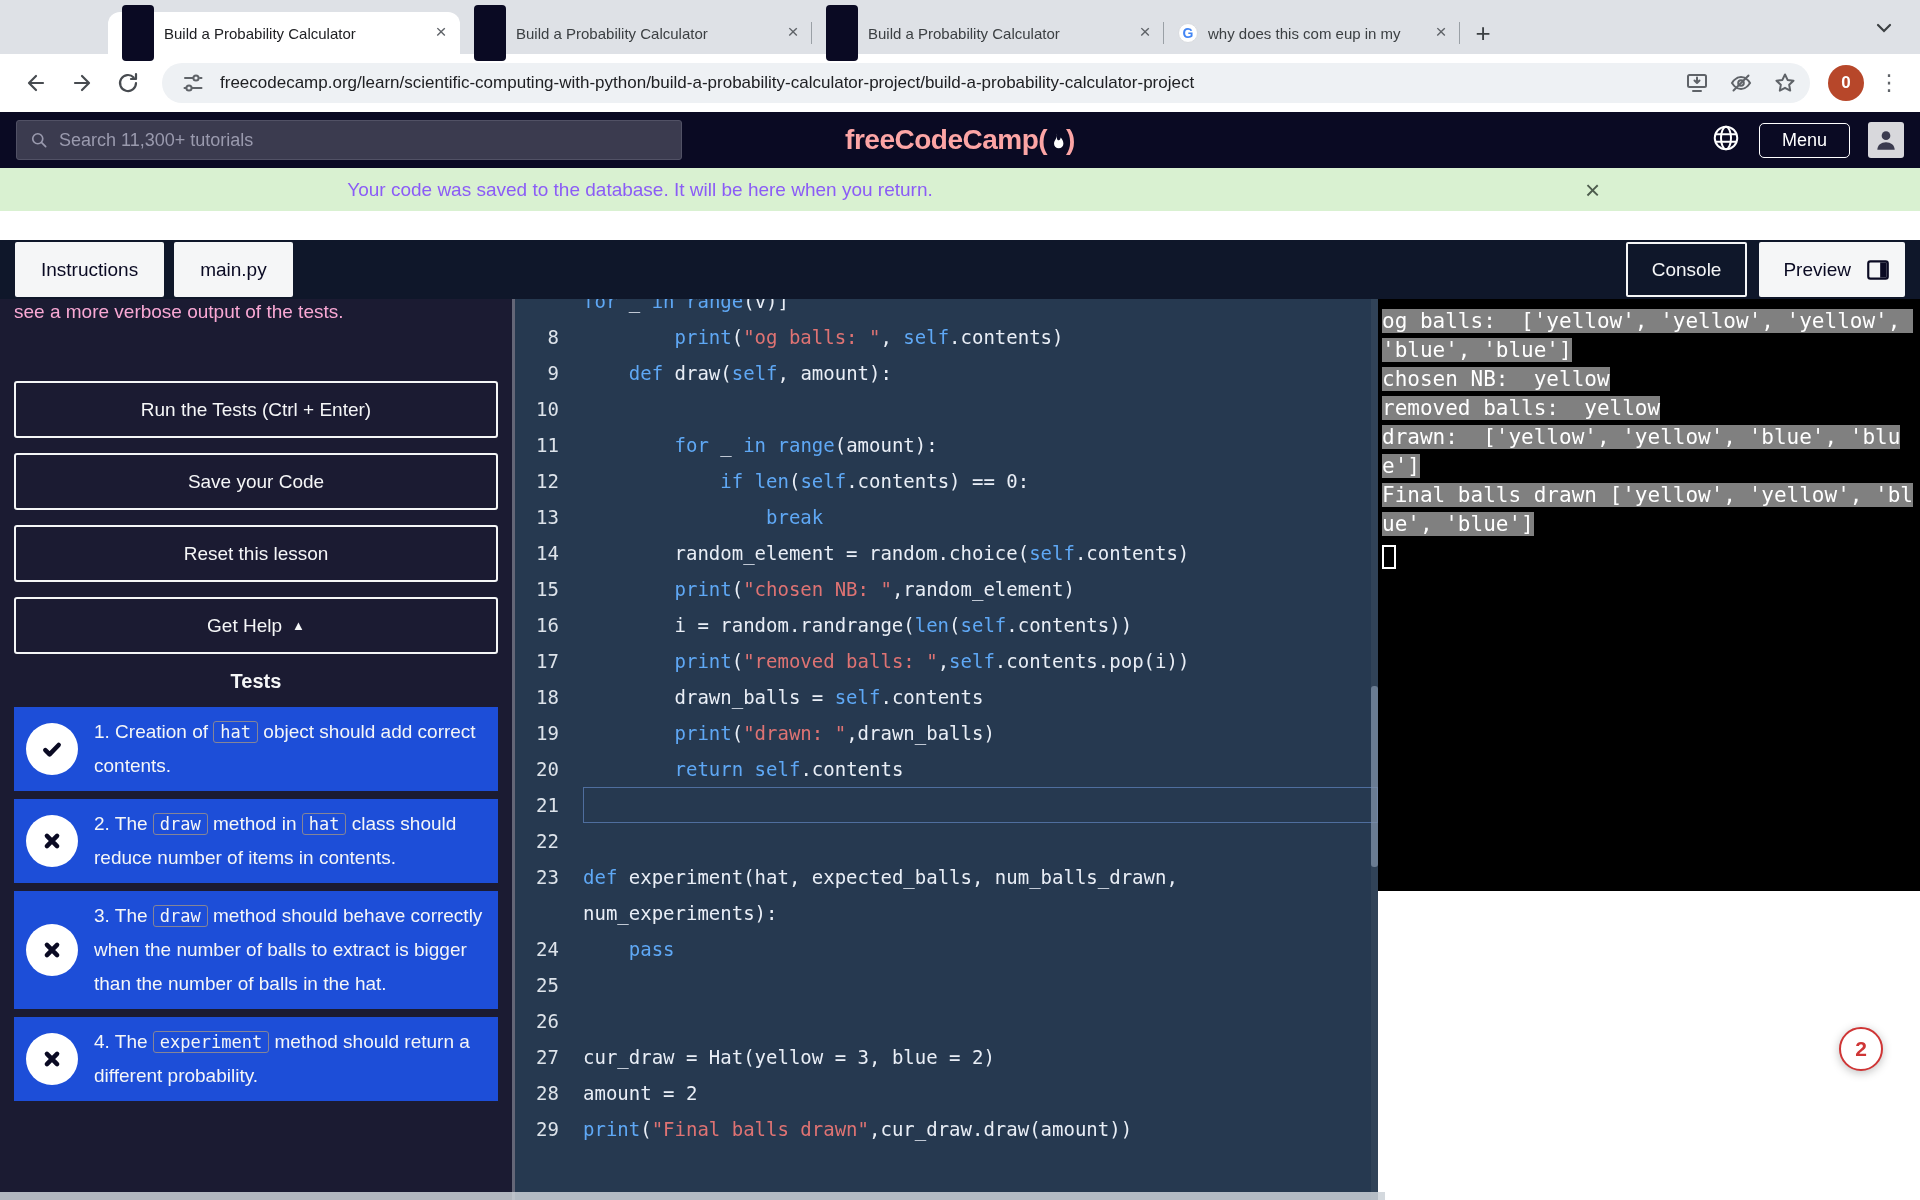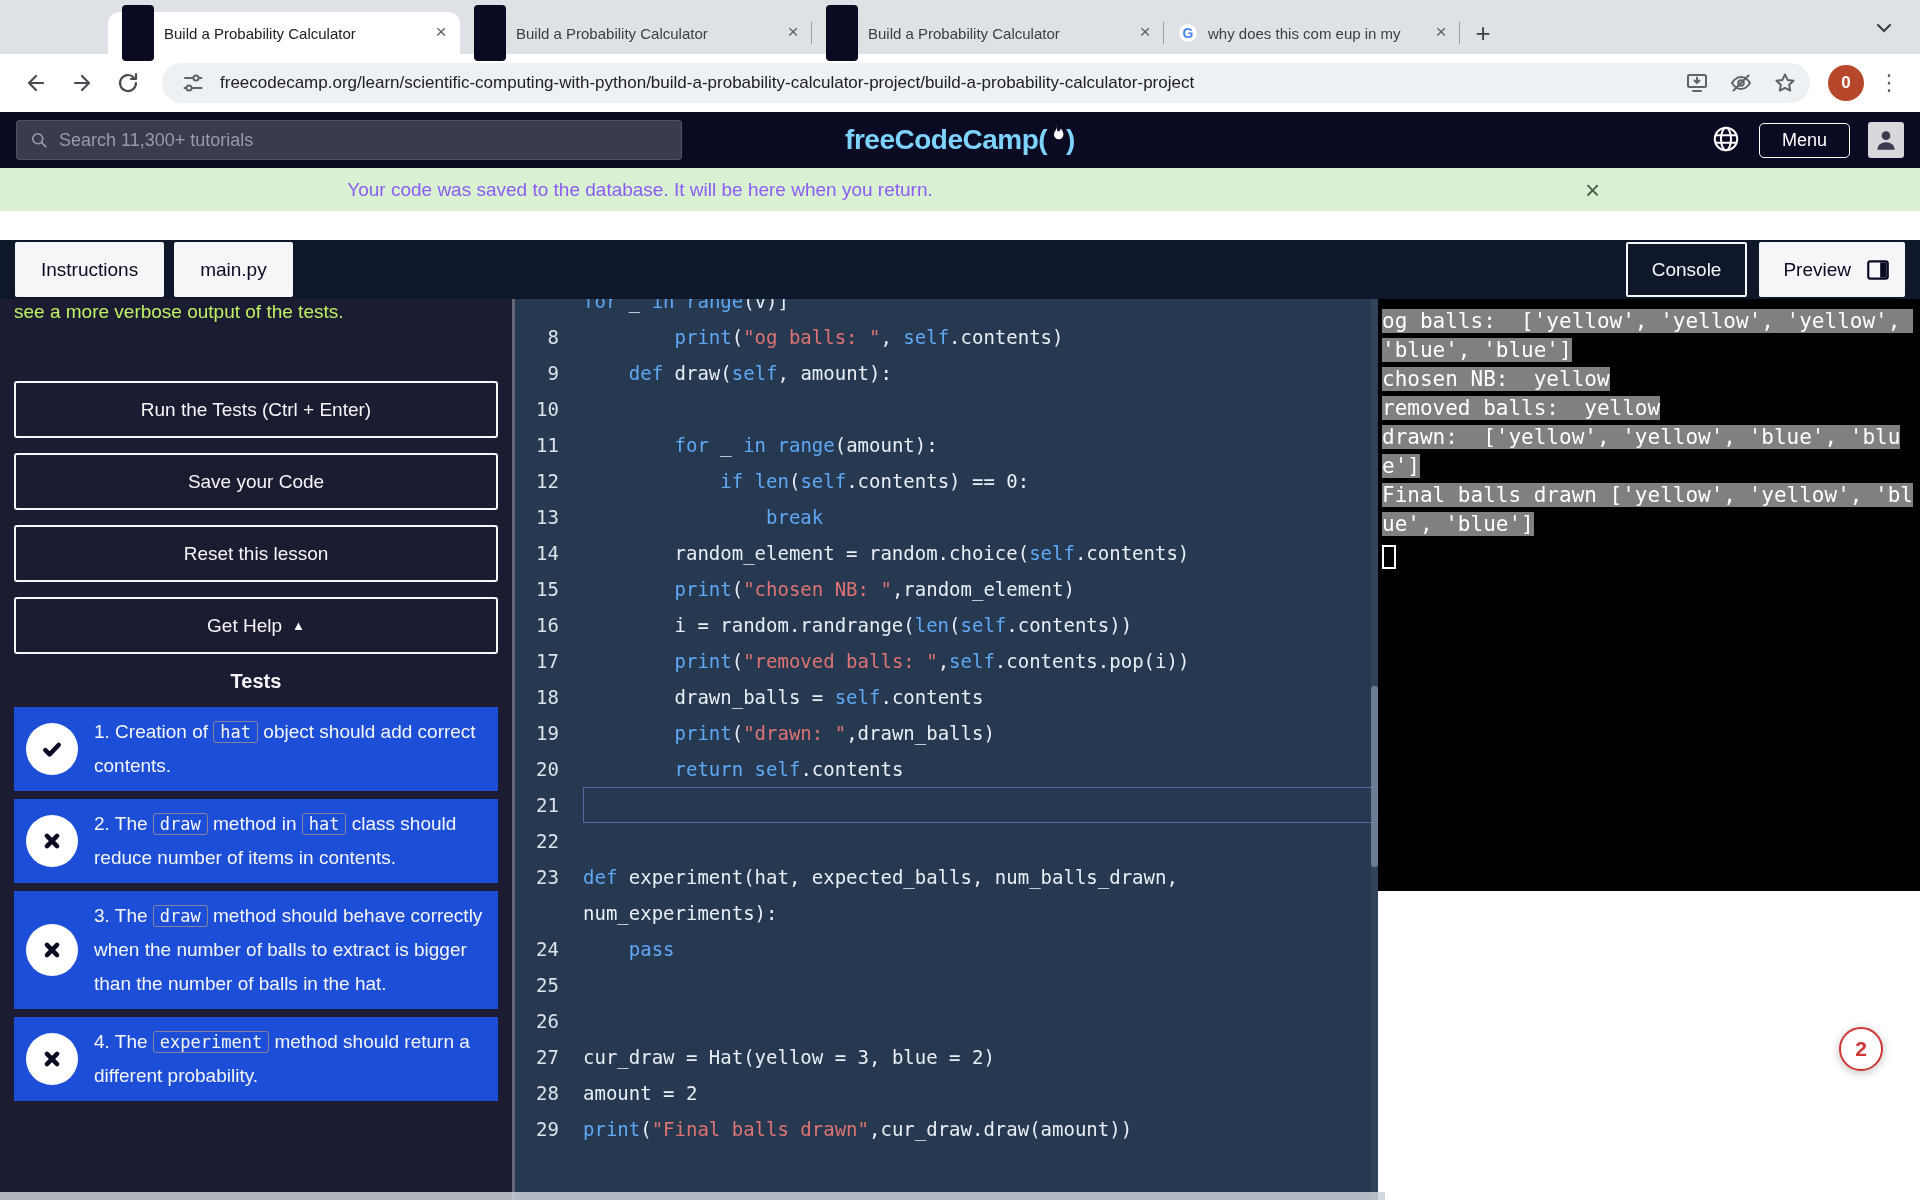--- a/index.html
+++ b/index.html
@@ -28,23 +28,23 @@
 .url-text{flex:1;font-size:17px;color:#202124;white-space:nowrap;overflow:hidden}
 .profile-chip{width:36px;height:36px;border-radius:50%;background:#b7472a;color:#fff;font-weight:bold;font-size:17px;display:flex;align-items:center;justify-content:center;margin:0 4px}
 .kebab{font-size:22px;color:#5f6368;width:30px;text-align:center}
 
 
 .fcc{height:56px;background:#0a0a23;display:flex;align-items:center;padding:0 16px;position:relative}
 .fcc-search{width:666px;height:40px;background:#3b3b4f;border:1px solid#515165;display:flex;align-items:center;gap:10px;padding:0 12px;border-radius:3px}
 .fcc-search svg{width:20px;height:20px}
 .fcc-search input{background:transparent;border:none;outline:none;color:#dfdfe2;font-size:18px;flex:1;font-family:"Liberation Sans",sans-serif}
 .fcc-search input::placeholder{color:#9a9aae}
-.fcc-logo{position:absolute;left:50%;top:50%;transform:translate(-50%,-50%);color:#7dd3fc;font-size:28px;font-weight:bold;letter-spacing:-.5px;display:flex;align-items:flex-start}
+.fcc-logo{position:absolute;left:50%;top:50%;transform:translate(-50%,-50%);color:#fca5a5;font-size:28px;font-weight:bold;letter-spacing:-.5px;display:flex;align-items:flex-end}
 .fcc-logo svg{width:17px;height:23px;fill:#fff;margin:0 1px}
-.fcc-right{margin-left:auto;display:flex;align-items:flex-end;gap:18px}
+.fcc-right{margin-left:auto;display:flex;align-items:center;gap:18px}
 .globe svg{width:30px;height:30px}
 .menu-btn{border:1px solid #fff;color:#fff;font-size:18px;padding:6px 22px;border-radius:5px;background:transparent;font-family:"Liberation Sans",sans-serif}
 .fcc-avatar{width:36px;height:36px;background:#d8d8dc;border-radius:3px;display:flex;align-items:center;justify-content:center}
 .fcc-avatar svg{width:26px;height:26px;fill:#3b3b4f}
 
 
 .banner{height:43px;background:#d9f1d1;position:relative}
 .banner-text{position:absolute;left:640px;top:50%;transform:translate(-50%,-50%);color:#8b5cf6;font-size:19px;white-space:nowrap}
 .banner-close{position:absolute;left:1585px;top:50%;transform:translateY(-50%);font-size:26px;color:#4e5d4e;line-height:1}
 .gapbar{height:29px;background:#fff}
@@ -55,21 +55,21 @@
 .tb-right{margin-left:auto;display:flex;gap:12px}
 .tb-dark{background:transparent;border:2px solid #f5f6f7;color:#f5f6f7;font-size:19px;height:55px;padding:0 24px;display:flex;align-items:center;border-radius:2px;font-family:"Liberation Sans",sans-serif}
 .tb-preview{background:#f5f6f7;color:#0a0a23;font-size:19px;height:55px;padding:0 14px 0 24px;display:flex;align-items:center;gap:14px;border:none;border-radius:2px;font-family:"Liberation Sans",sans-serif}
 .tb-preview svg{width:26px;height:26px}
 
 
 .content{display:flex;height:901px;position:relative}
 
 
 .sidebar{width:515px;background:#1b1b32;padding:0 14px;overflow:hidden;border-right:3px solid rgba(190,196,205,.45)}
-.clipped{color:#bef264;font-size:19px;margin-top:-4px;padding-top:6px}
+.clipped{color:#f9a8d4;font-size:19px;margin-top:-4px;padding-top:6px}
 .sb-btn{width:100%;height:57px;background:transparent;border:2px solid #f5f6f7;color:#f5f6f7;font-size:19px;margin-bottom:15px;border-radius:3px;display:flex;align-items:center;justify-content:center;gap:10px;font-family:"Liberation Sans",sans-serif}
 .sb-btn.first{margin-top:58px}
 .sb-caret{font-size:13px}
 .tests-title{text-align:center;color:#f5f6f7;font-weight:bold;font-size:20px;margin:16px 0 14px}
 .test-row{display:flex;gap:16px;background:#1d4ed8;margin-bottom:8px;padding:8px 12px;align-items:center}
 .ticon{width:52px;height:52px;flex:0 0 auto;background:#fff;border-radius:50%;display:flex;align-items:center;justify-content:center}
 .ticon svg{width:32px;height:32px;stroke:#0a0a23;stroke-width:3.4;fill:none;stroke-linecap:round;stroke-linejoin:round}
 .ttext{color:#f5f6f7;font-size:19px;line-height:34px}
 .ttext code{font-family:"DejaVu Sans Mono",monospace;font-size:17px;border:1px solid #858597;padding:0 6px;border-radius:3px}
 

